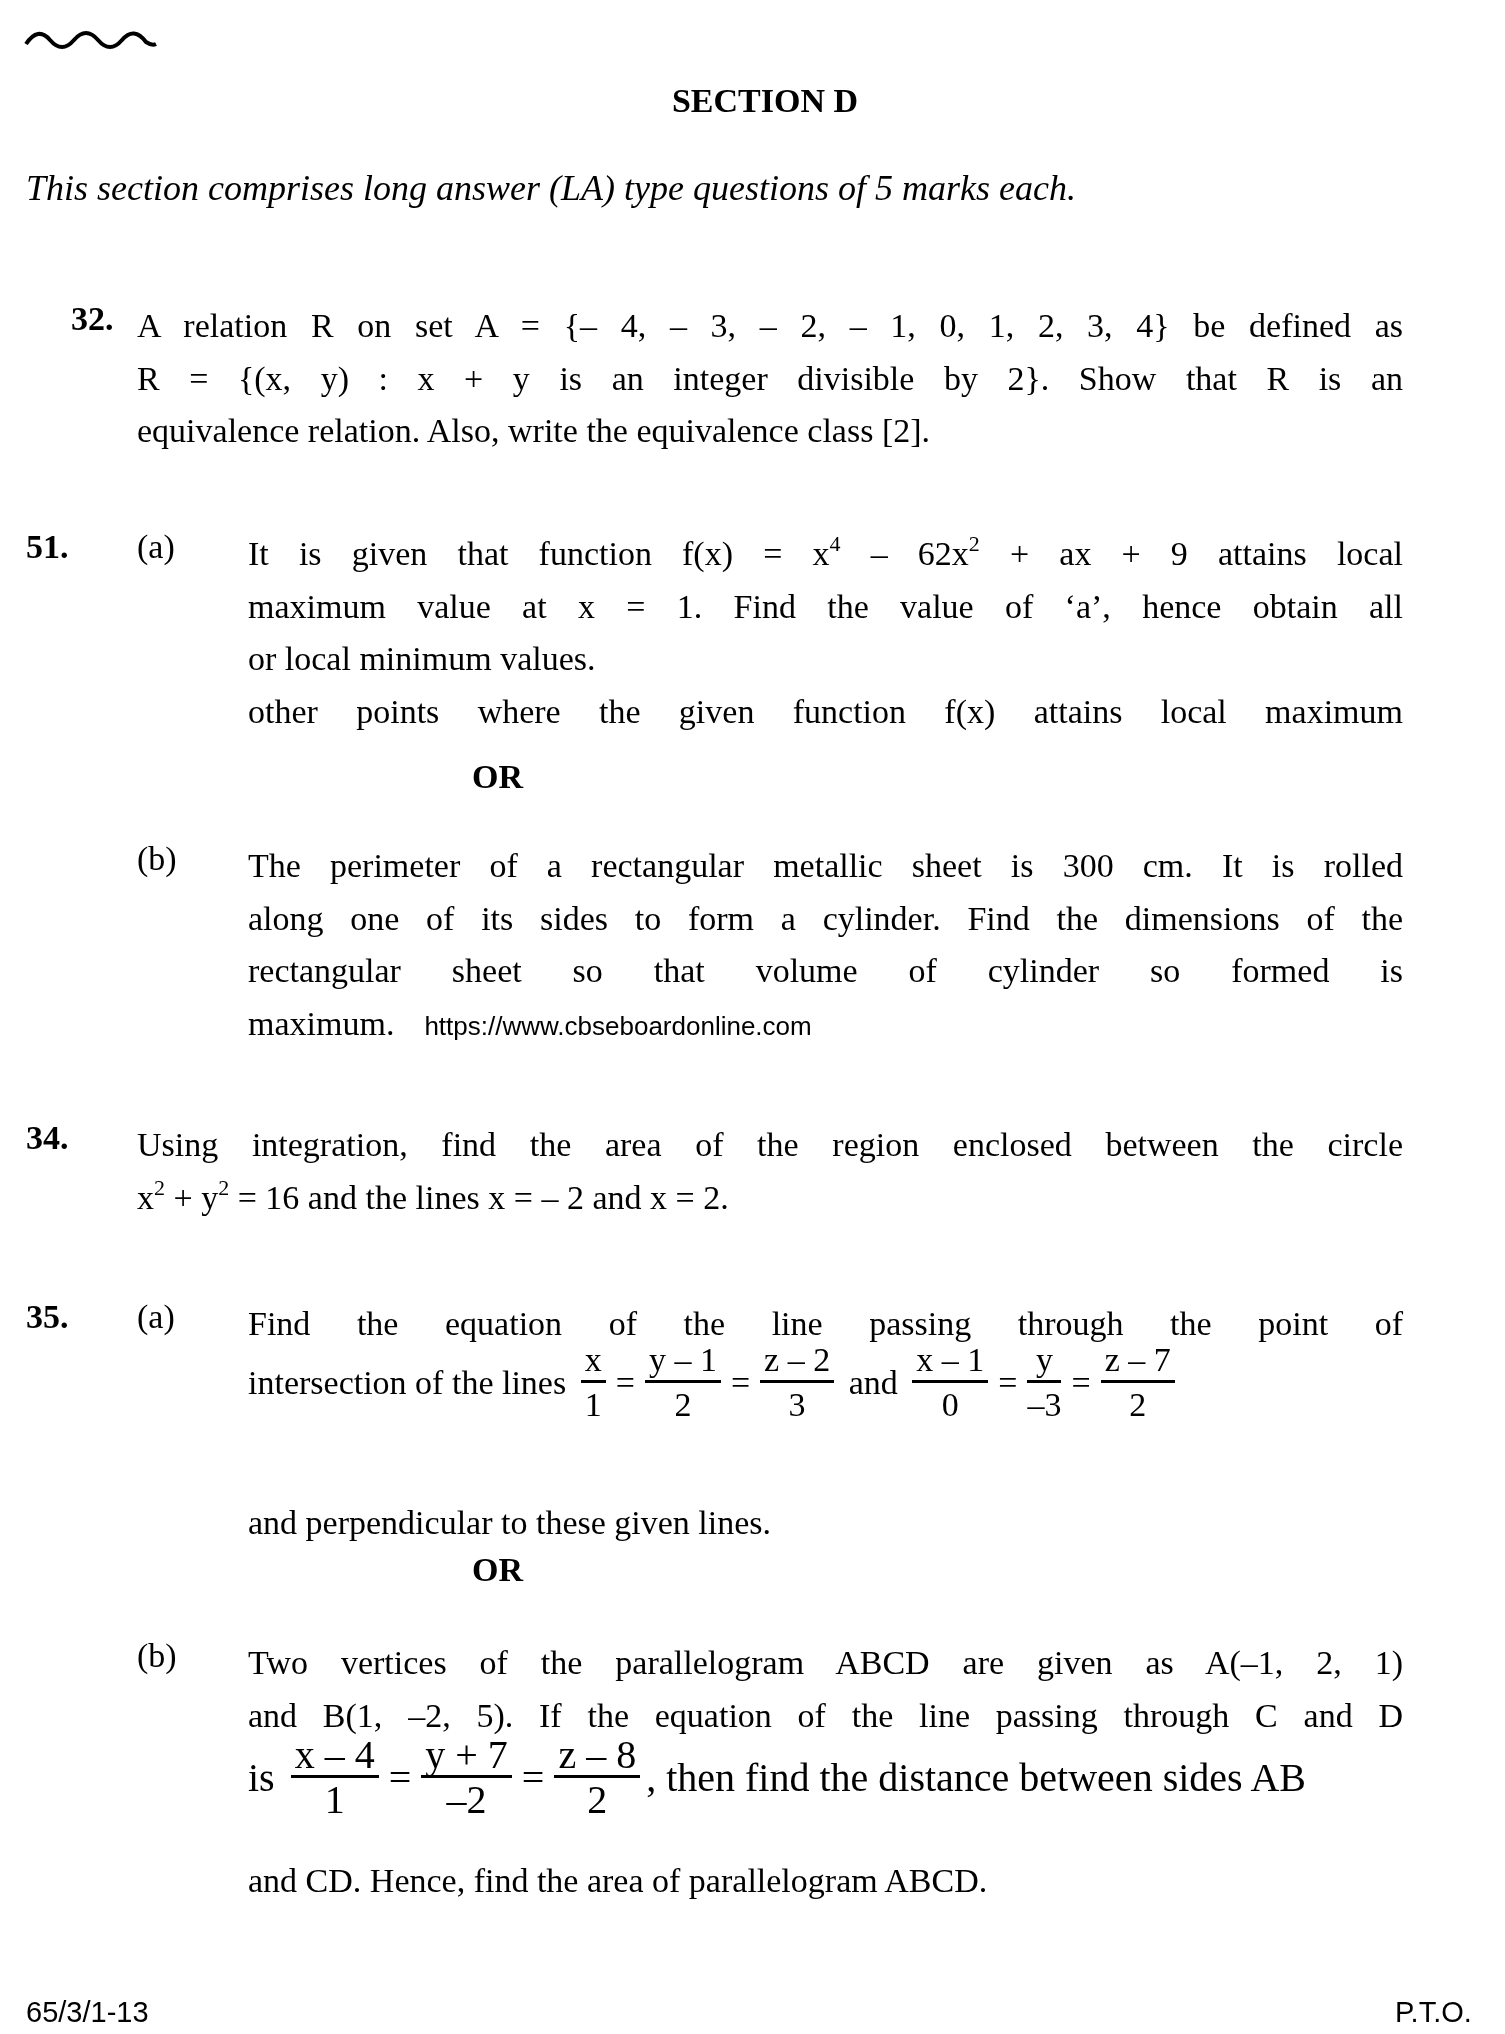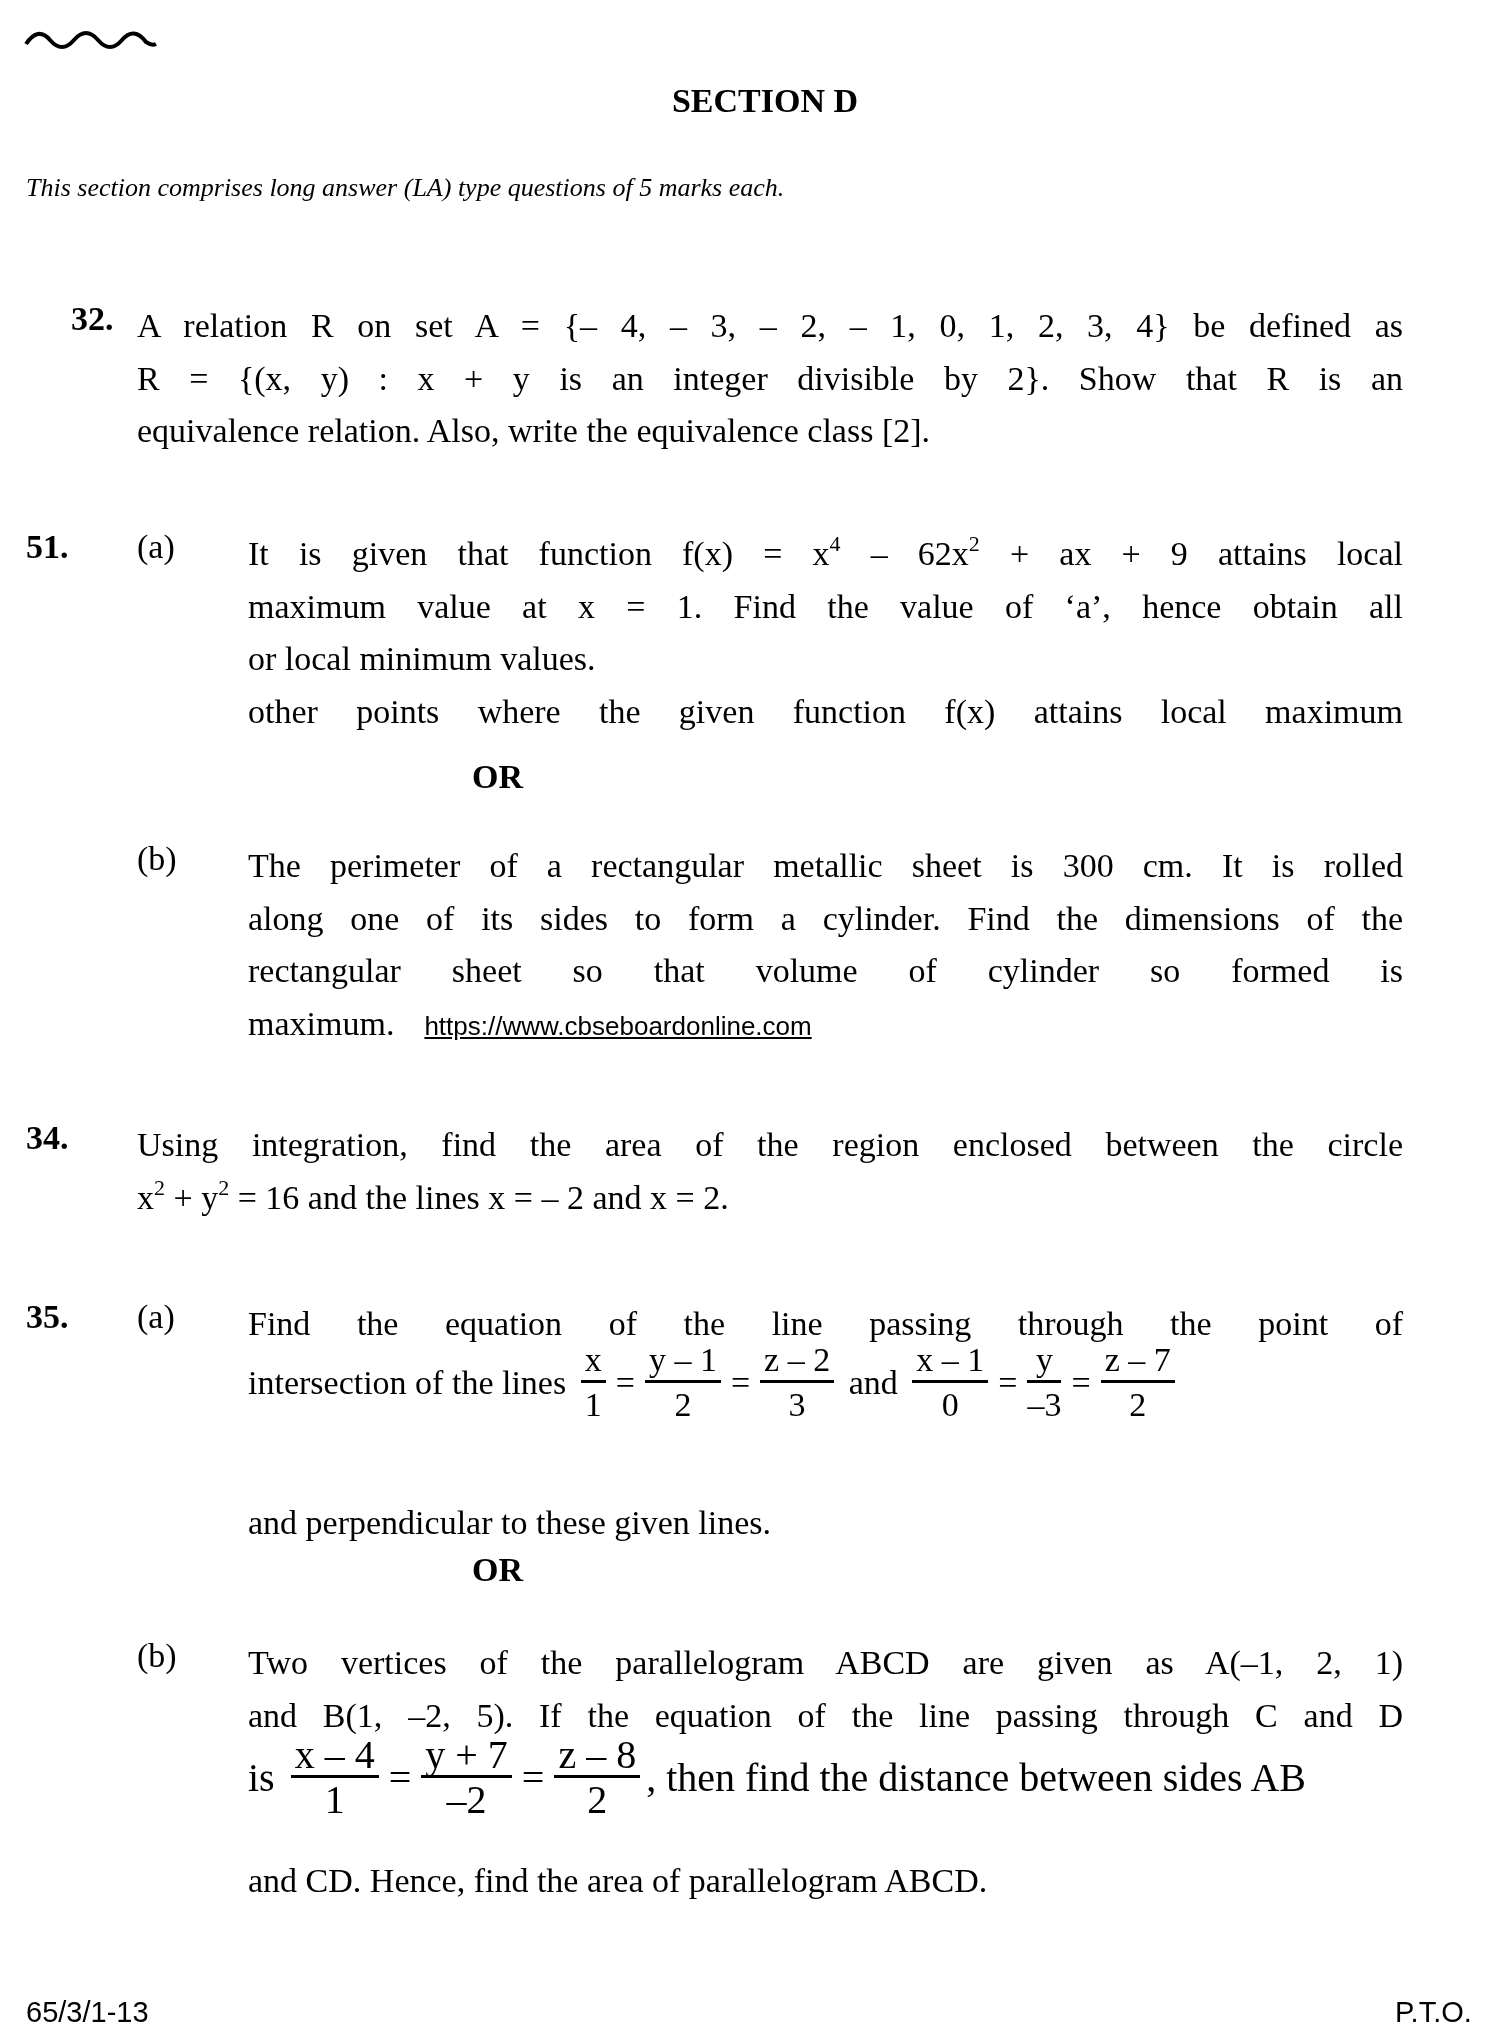--- a/index.html
+++ b/index.html
@@ -2,28 +2,28 @@
 <html><head>
 <meta charset="utf-8">
 <style>
   html, body { margin: 0; padding: 0; background: #ffffff; }
   body { width: 1505px; height: 2034px; position: relative; overflow: hidden;
          font-family: "Liberation Serif", "DejaVu Serif", serif; color: #000; }
   .abs { position: absolute; }
   .wave { left: 24px; top: 22px; width: 134px; height: 36px; }
   .section-title { left: 0; width: 1530px; top: 82px; text-align: center; font-weight: bold;
                    font-size: 34px; letter-spacing: 0px; }
-  .intro { left: 26px; top: 173px; font-style: italic; font-size: 26px; }
+  .intro { left: 26px; top: 167px; font-style: italic; font-size: 36px; }
   .qnum { font-weight: bold; font-size: 34px; }
   .para { font-size: 34px; line-height: 52.5px; text-align: justify; text-align-last: left; }
   .para .line { display: block; text-align: justify; text-align-last: justify; height: 52.5px; white-space: nowrap; }
   .para .line.last { text-align-last: left; }
   .part-label { font-size: 34px; }
   .or { font-weight: bold; font-size: 34px; }
-  .url { font-family: "Liberation Sans", "DejaVu Sans", sans-serif; font-size: 26px; margin-left: 30px; text-decoration: underline; }
+  .url { font-family: "Liberation Sans", "DejaVu Sans", sans-serif; font-size: 26px; margin-left: 30px; }
   sup { font-size: 22px; vertical-align: 14px; line-height: 0; }
   .frac { display: inline-block; vertical-align: middle; text-align: center; margin: 0 6px; }
   .frac .num { display: block; padding: 0 4px 2px; border-bottom: 3px solid #000; line-height: 36px; }
   .frac .den { display: block; padding-top: 4px; line-height: 36px; }
   .eq { display: inline-block; vertical-align: middle; margin: 0 4px; }
   .footer { font-family: "Liberation Sans", "DejaVu Sans", sans-serif; font-size: 29px; top: 1996px; }
 </style>
 </head>
 <body>
 

